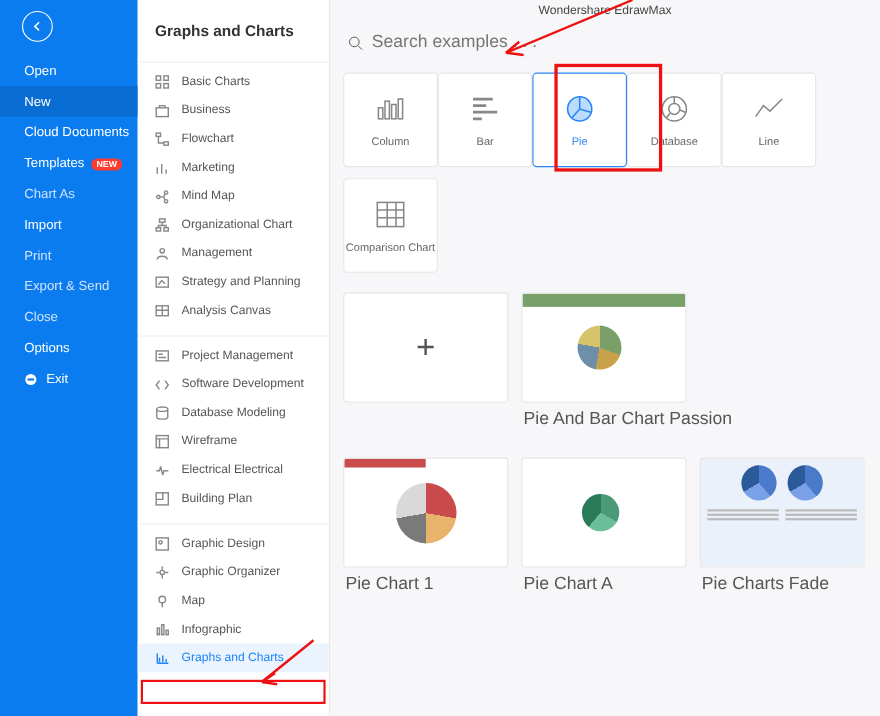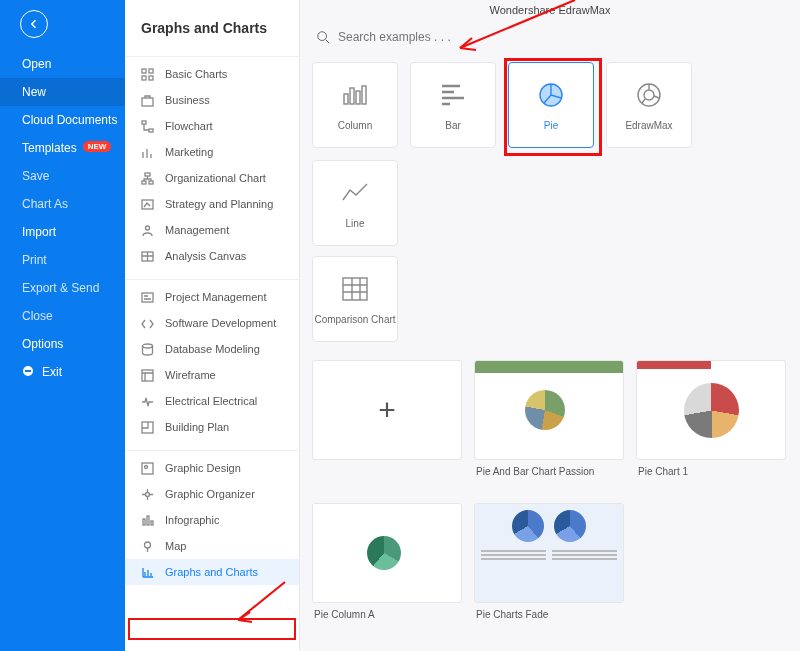--- a/index.html
+++ b/index.html
@@ -1,55 +1,55 @@
 <!DOCTYPE html>
 <html><head>
 <meta charset="utf-8">
 <style>
 * { box-sizing: border-box; margin: 0; padding: 0; font-family: -apple-system, BlinkMacSystemFont, "Segoe UI", Arial, sans-serif; }
 body { width: 800px; height: 651px; overflow: hidden; display: flex; background: #fff; }
 
 .sidebar { width: 125px; background: #0b7bf0; color: #fff; font-size: 12px; padding: 10px 0 0 0; flex-shrink: 0; }
 .back-btn { width: 28px; height: 28px; border: 1.8px solid #fff; border-radius: 50%; margin: 0 0 12px 20px; display: flex; align-items: center; justify-content: center; cursor: pointer; }
 .back-btn svg { width: 12px; height: 12px; stroke: #fff; fill: none; stroke-width: 2; }
-.side-item { padding: 7px 0 7px 22px; cursor: pointer; display: flex; align-items: flex-start; }
+.side-item { padding: 7px 0 7px 22px; cursor: pointer; display: flex; align-items: flex-end; }
 .side-item.active { background: #0a6dd4; }
 .side-item.faded { color: rgba(255,255,255,0.8); }
 .side-badge { background: #ff3b30; color: #fff; font-size: 8px; padding: 1px 5px; border-radius: 7px; margin-left: 6px; font-weight: 600; }
 .side-item .side-icon { width: 12px; height: 12px; margin-right: 8px; display: inline-flex; }
 
 .catpanel { width: 175px; border-right: 1px solid #e8e8e8; flex-shrink: 0; overflow-y: auto; overflow-x: hidden; padding-bottom: 20px; }
 .catpanel::-webkit-scrollbar { width: 0; }
 .cat-title { font-size: 14px; font-weight: 700; padding: 20px 0 14px 16px; color: #333; }
 .cat-group { padding: 4px 0; border-top: 1px solid #f0f0f0; margin-top: 6px; }
 .cat-group:first-of-type { border-top: none; margin-top: 0; }
 .cat-item { display: flex; align-items: center; padding: 5px 14px; font-size: 11px; color: #555; cursor: pointer; }
 .cat-item.selected { background: #eaf3fe; color: #1a82f7; }
 .cat-item .ci-icon { width: 16px; height: 16px; margin-right: 10px; display: inline-flex; align-items: center; justify-content: center; color: #888; }
 .cat-item.selected .ci-icon { color: #1a82f7; }
 .cat-item svg { width: 15px; height: 15px; stroke: currentColor; fill: none; stroke-width: 1.3; }
 
 .main { flex: 1; background: #f7f7f9; display: flex; flex-direction: column; overflow: hidden; }
 .brand { text-align: center; font-size: 11px; color: #444; padding: 4px 0 0 0; }
 .searchbar { margin: 14px 16px 0 16px; display: flex; align-items: center; color: #888; font-size: 12px; }
 .searchbar svg { width: 14px; height: 14px; stroke: #555; fill: none; margin-right: 8px; }
-.searchbar input { border: none; background: transparent; outline: none; font-size: 12px; flex: 1; }
-
-.tilerow { display: flex; gap: 12px; padding: 18px 12px 0 12px; flex-wrap: wrap; }
+.searchbar input { border: none; background: transparent; outline: none; font-size: 16px; flex: 1; }
+
+.tilerow { display: flex; padding: 18px 12px 0 12px; flex-wrap: wrap; }
 .tile { width: 86px; height: 86px; background: #fff; border: 1px solid #e6e6e6; border-radius: 4px; display: flex; flex-direction: column; align-items: center; justify-content: center; font-size: 10px; color: #666; cursor: pointer; }
 .tile.sel { border: 1.5px solid #2a86f7; color: #2a86f7; }
 .tile .ticon { width: 30px; height: 30px; margin-bottom: 10px; display: flex; align-items: center; justify-content: center; }
 .tile svg { stroke: #888; fill: none; stroke-width: 1.4; }
 .tile.sel svg { stroke: #2a86f7; }
 .tile.sel .piefill { fill: #bcdcff; }
 
 .templates { padding: 18px 0 0 12px; display: flex; gap: 12px; flex-wrap: wrap; overflow-x: hidden; align-content: flex-start; }
 .tpl { display: flex; flex-direction: column; }
 .tpl .thumb { width: 150px; height: 100px; background: #fff; border: 1px solid #e6e6e6; border-radius: 3px; display: flex; align-items: center; justify-content: center; position: relative; overflow: hidden; cursor: pointer; }
-.tpl .tlabel { font-size: 10px; color: #555; padding: 6px 0 14px 2px; }
+.tpl .tlabel { font-size: 16px; color: #555; padding: 6px 0 14px 2px; }
 .plus { font-size: 30px; color: #555; font-weight: 200; }
 
 .hi-pie { position: absolute; border: 3px solid #e11; pointer-events: none; }
 .hi-cat { position: absolute; border: 2.5px solid #e11; pointer-events: none; }
 
 .annot { position: absolute; pointer-events: none; }
 .arrow-svg { stroke: #e11; fill: none; stroke-width: 2.2; }
 
 
 .mp { width: 40px; height: 40px; border-radius: 50%; }
@@ -76,23 +76,20 @@
         <span>New</span>
       </div>
       <div class="side-item">
         <span>Cloud Documents</span>
       </div>
       <div class="side-item">
         <span>Templates</span>
         <span class="side-badge">NEW</span>
       </div>
       <div class="side-item faded">
-        <span>Save</span>
-      </div>
-      <div class="side-item faded">
         <span>Chart As</span>
       </div>
       <div class="side-item">
         <span>Import</span>
       </div>
       <div class="side-item faded">
         <span>Print</span>
       </div>
       <div class="side-item faded">
         <span>Export &amp; Send</span>
@@ -152,49 +149,60 @@
         <span class="ci-icon">
           <svg viewBox="0 0 15 15">
             <path d="M3 13 V7 M7 13 V4 M11 13 V9"></path>
           </svg>
         </span>
         <span>Marketing</span>
       </div>
       <div class="cat-item">
         <span class="ci-icon">
           <svg viewBox="0 0 15 15">
+            <circle cx="4" cy="8" r="1.5"></circle>
+            <circle cx="11" cy="4" r="1.5"></circle>
+            <circle cx="11" cy="12" r="1.5"></circle>
+            <path d="M5 8 H9 M9 8 L10 5 M9 8 L10 11"></path>
+          </svg>
+        </span>
+        <span>Mind Map</span>
+      </div>
+      <div class="cat-item">
+        <span class="ci-icon">
+          <svg viewBox="0 0 15 15">
             <rect x="5" y="2" width="5" height="3"></rect>
             <rect x="2" y="10" width="4" height="3"></rect>
             <rect x="9" y="10" width="4" height="3"></rect>
             <path d="M7.5 5 V8 M4 10 V8 H11 V10"></path>
           </svg>
         </span>
         <span>Organizational Chart</span>
       </div>
       <div class="cat-item">
         <span class="ci-icon">
           <svg viewBox="0 0 15 15">
+            <circle cx="7.5" cy="5" r="2"></circle>
+            <path d="M3 13 C3 9 12 9 12 13"></path>
+          </svg>
+        </span>
+        <span>Management</span>
+      </div>
+      <div class="cat-item">
+        <span class="ci-icon">
+          <svg viewBox="0 0 15 15">
             <rect x="2" y="3" width="11" height="9"></rect>
             <path d="M4 10 L7 6 L10 9"></path>
           </svg>
         </span>
         <span>Strategy and Planning</span>
       </div>
       <div class="cat-item">
         <span class="ci-icon">
           <svg viewBox="0 0 15 15">
-            <circle cx="7.5" cy="5" r="2"></circle>
-            <path d="M3 13 C3 9 12 9 12 13"></path>
-          </svg>
-        </span>
-        <span>Management</span>
-      </div>
-      <div class="cat-item">
-        <span class="ci-icon">
-          <svg viewBox="0 0 15 15">
             <rect x="2" y="3" width="11" height="9"></rect>
             <path d="M2 7 H13 M7.5 3 V12"></path>
           </svg>
         </span>
         <span>Analysis Canvas</span>
       </div>
     </div>
   <div class="cat-group" id="catg2">
       <div class="cat-item">
         <span class="ci-icon">
@@ -260,39 +268,39 @@
         <span>Graphic Design</span>
       </div>
       <div class="cat-item">
         <span class="ci-icon">
           <svg viewBox="0 0 15 15">
             <circle cx="7.5" cy="7.5" r="2"></circle>
             <path d="M7.5 5 V2 M7.5 10 V13 M5 7.5 H2 M10 7.5 H13"></path>
           </svg>
         </span>
         <span>Graphic Organizer</span>
+      </div>
+      <div class="cat-item">
+        <span class="ci-icon">
+          <svg viewBox="0 0 15 15">
+            <circle cx="7.5" cy="6" r="3"></circle>
+            <path d="M7.5 9 V13"></path>
+          </svg>
+        </span>
+        <span>Map</span>
       </div>
       <div class="cat-item">
         <span class="ci-icon">
           <svg viewBox="0 0 15 15">
             <rect x="3" y="6" width="2" height="6"></rect>
             <rect x="7" y="3" width="2" height="9"></rect>
             <rect x="11" y="8" width="2" height="4"></rect>
           </svg>
         </span>
         <span>Infographic</span>
-      </div>
-      <div class="cat-item">
-        <span class="ci-icon">
-          <svg viewBox="0 0 15 15">
-            <circle cx="7.5" cy="6" r="3"></circle>
-            <path d="M7.5 9 V13"></path>
-          </svg>
-        </span>
-        <span>Map</span>
       </div>
       <div class="cat-item selected">
         <span class="ci-icon">
           <svg viewBox="0 0 15 15">
             <path d="M3 12 V3 M3 12 H13"></path>
             <path d="M5 11 V7 M8 11 V5 M11 11 V8"></path>
           </svg>
         </span>
         <span>Graphs and Charts</span>
       </div>
@@ -339,21 +347,21 @@
         <span>Pie</span>
       </div>
       <div class="tile">
         <div class="ticon">
           <svg viewBox="0 0 30 30" width="30" height="30">
             <circle cx="15" cy="15" r="11"></circle>
             <circle cx="15" cy="15" r="5"></circle>
             <path d="M15 4 V10 M25 18 L20 16 M8 23 L11 19"></path>
           </svg>
         </div>
-        <span>EdrawMax</span>
+        <span>Database</span>
       </div>
       <div class="tile">
         <div class="ticon">
           <svg viewBox="0 0 30 30" width="30" height="30">
             <path d="M3 22 L10 12 L16 17 L27 6"></path>
           </svg>
         </div>
         <span>Line</span>
       </div>
     </div>
@@ -403,21 +411,21 @@
         <div class="thumb">
           <div style="display:flex;height:100%;align-items:center;gap:6px;padding:8px">
             <div class="mp c" style="width:34px;height:34px"></div>
             <div style="flex:1">
               <div style="height:3px;background:#9c9;margin:2px 0"></div>
               <div style="height:3px;background:#9c9;margin:2px 0"></div>
               <div style="height:3px;background:#9c9;margin:2px 0"></div>
             </div>
           </div>
         </div>
-        <div class="tlabel">Pie Column A</div>
+        <div class="tlabel">Pie Chart A</div>
       </div>
       <div class="tpl">
         <div class="thumb">
           <div style="background:#eaf1fb;height:100%;width:100%;padding:6px">
             <div style="display:flex;gap:10px;justify-content:center;margin-bottom:6px">
               <div class="mp d" style="width:32px;height:32px"></div>
               <div class="mp d" style="width:32px;height:32px"></div>
             </div>
             <div style="display:flex;gap:6px">
               <div style="flex:1">

